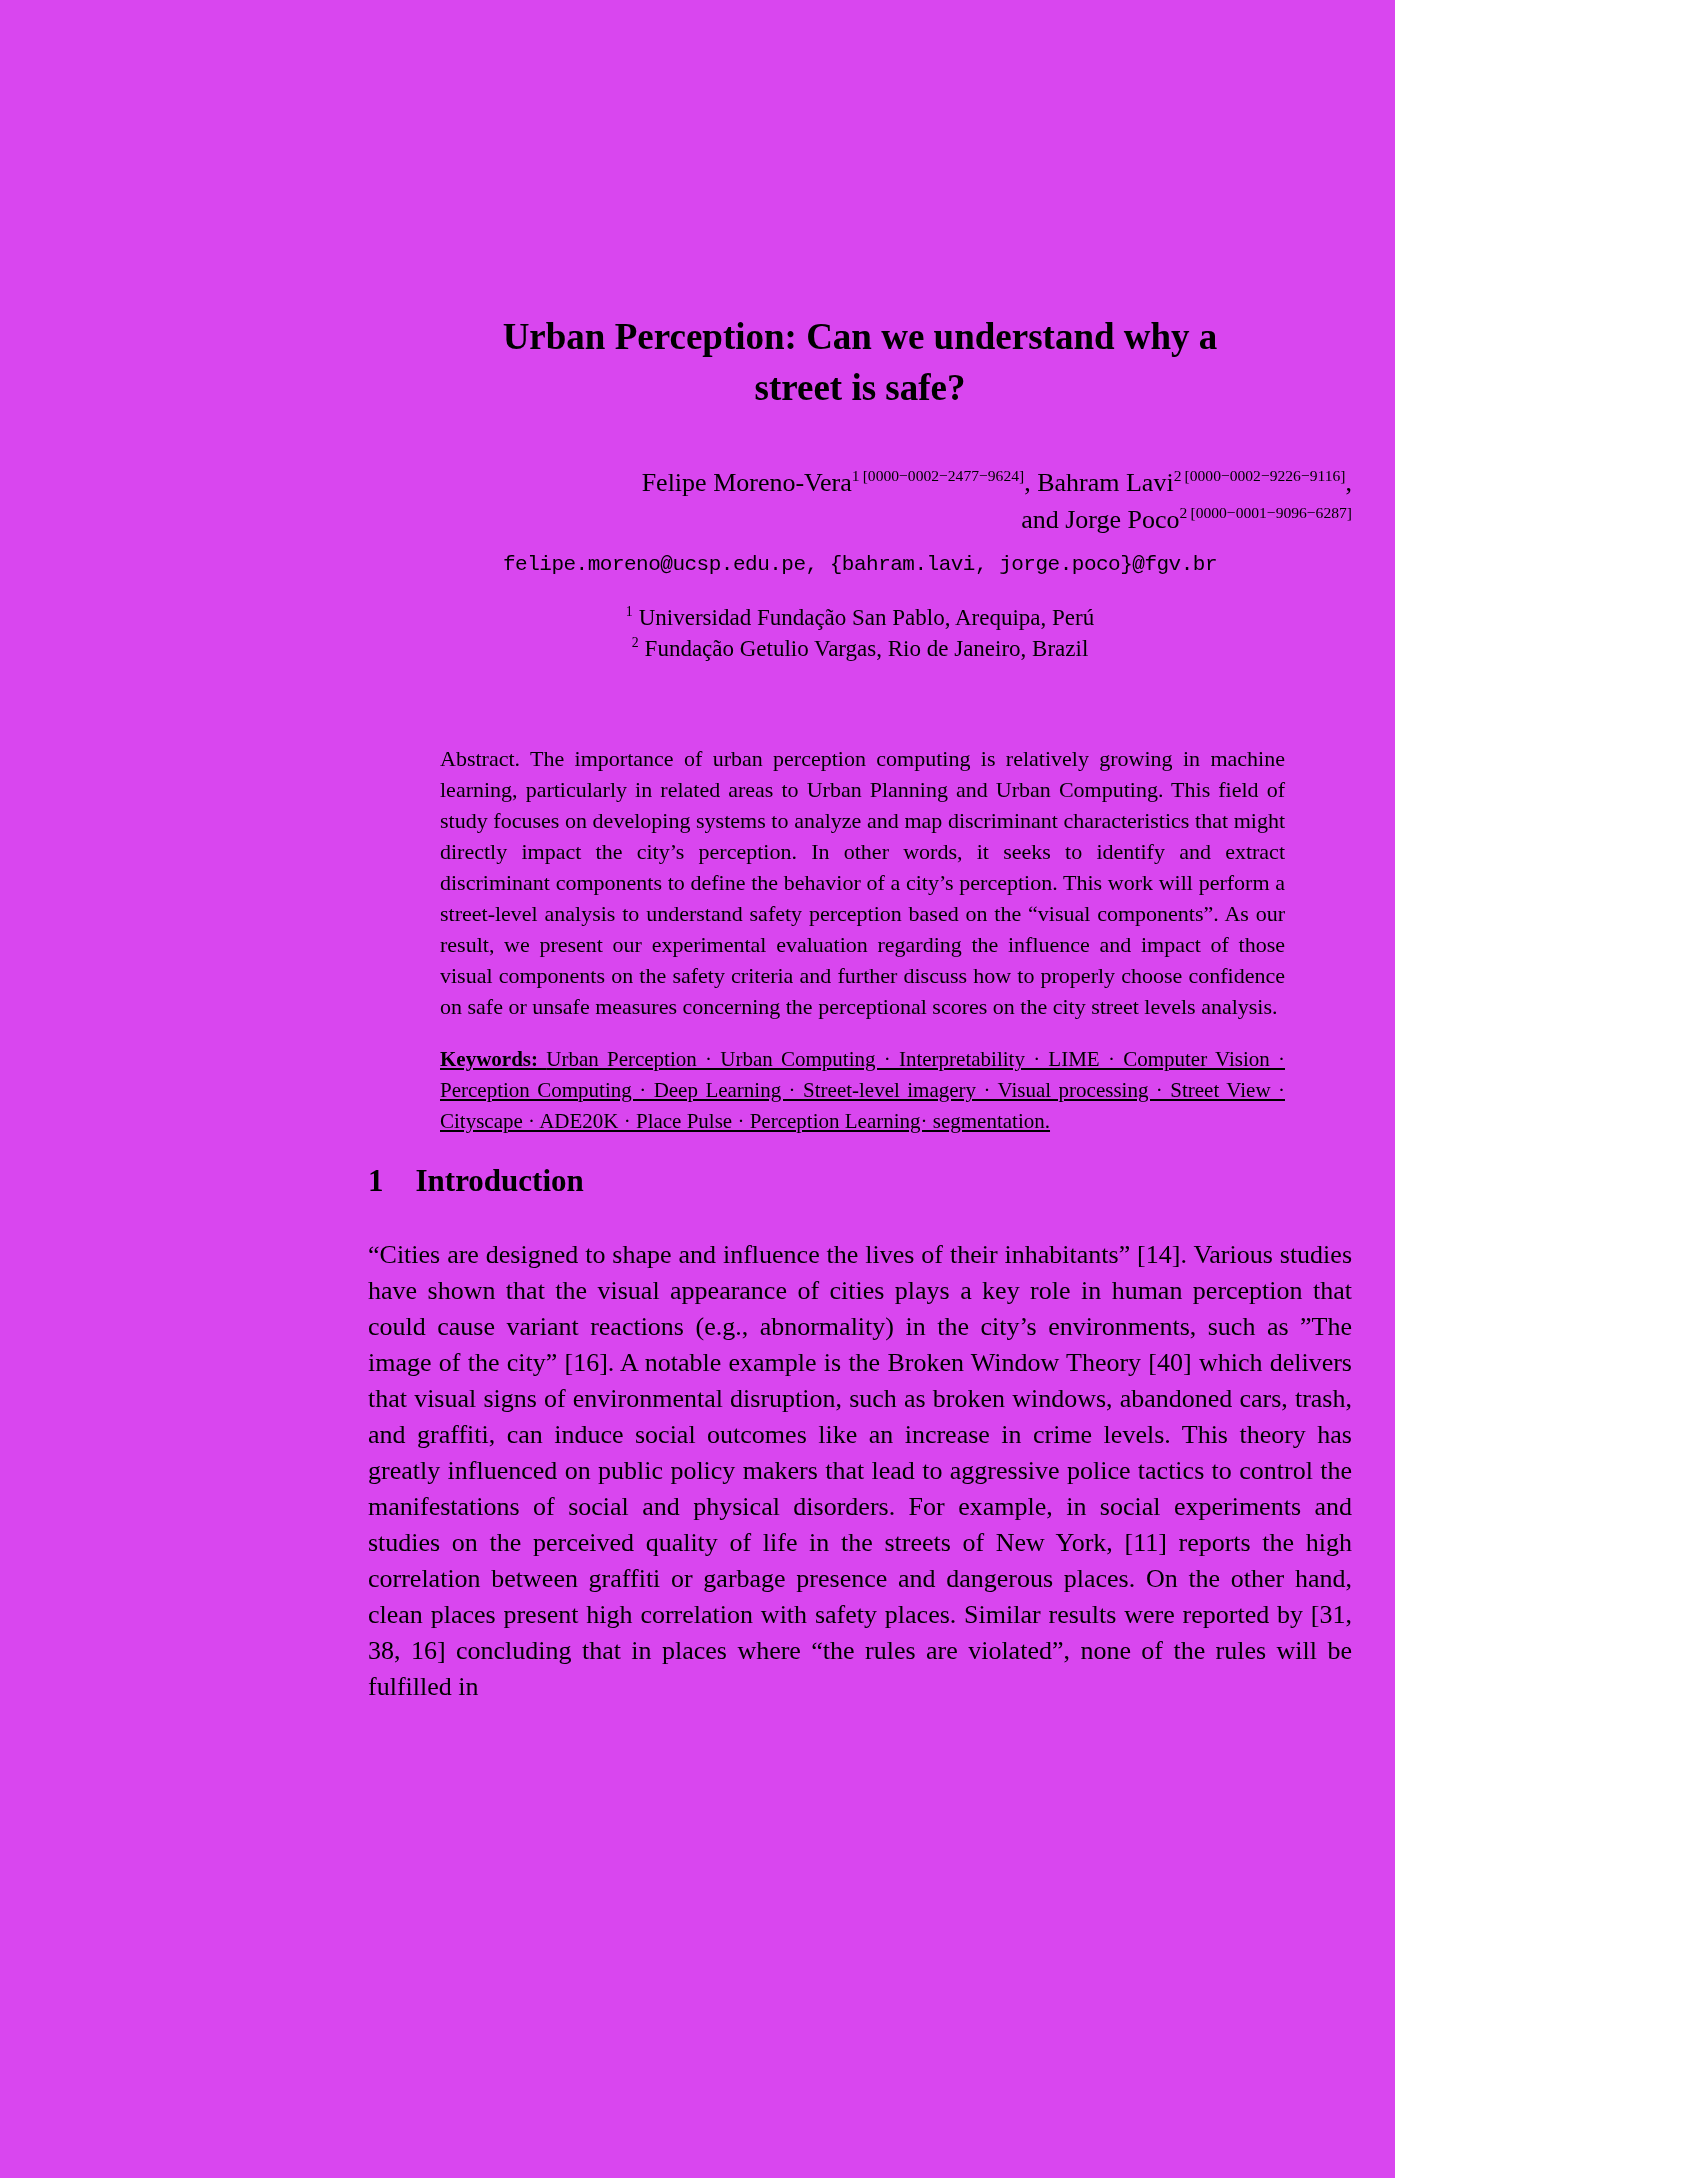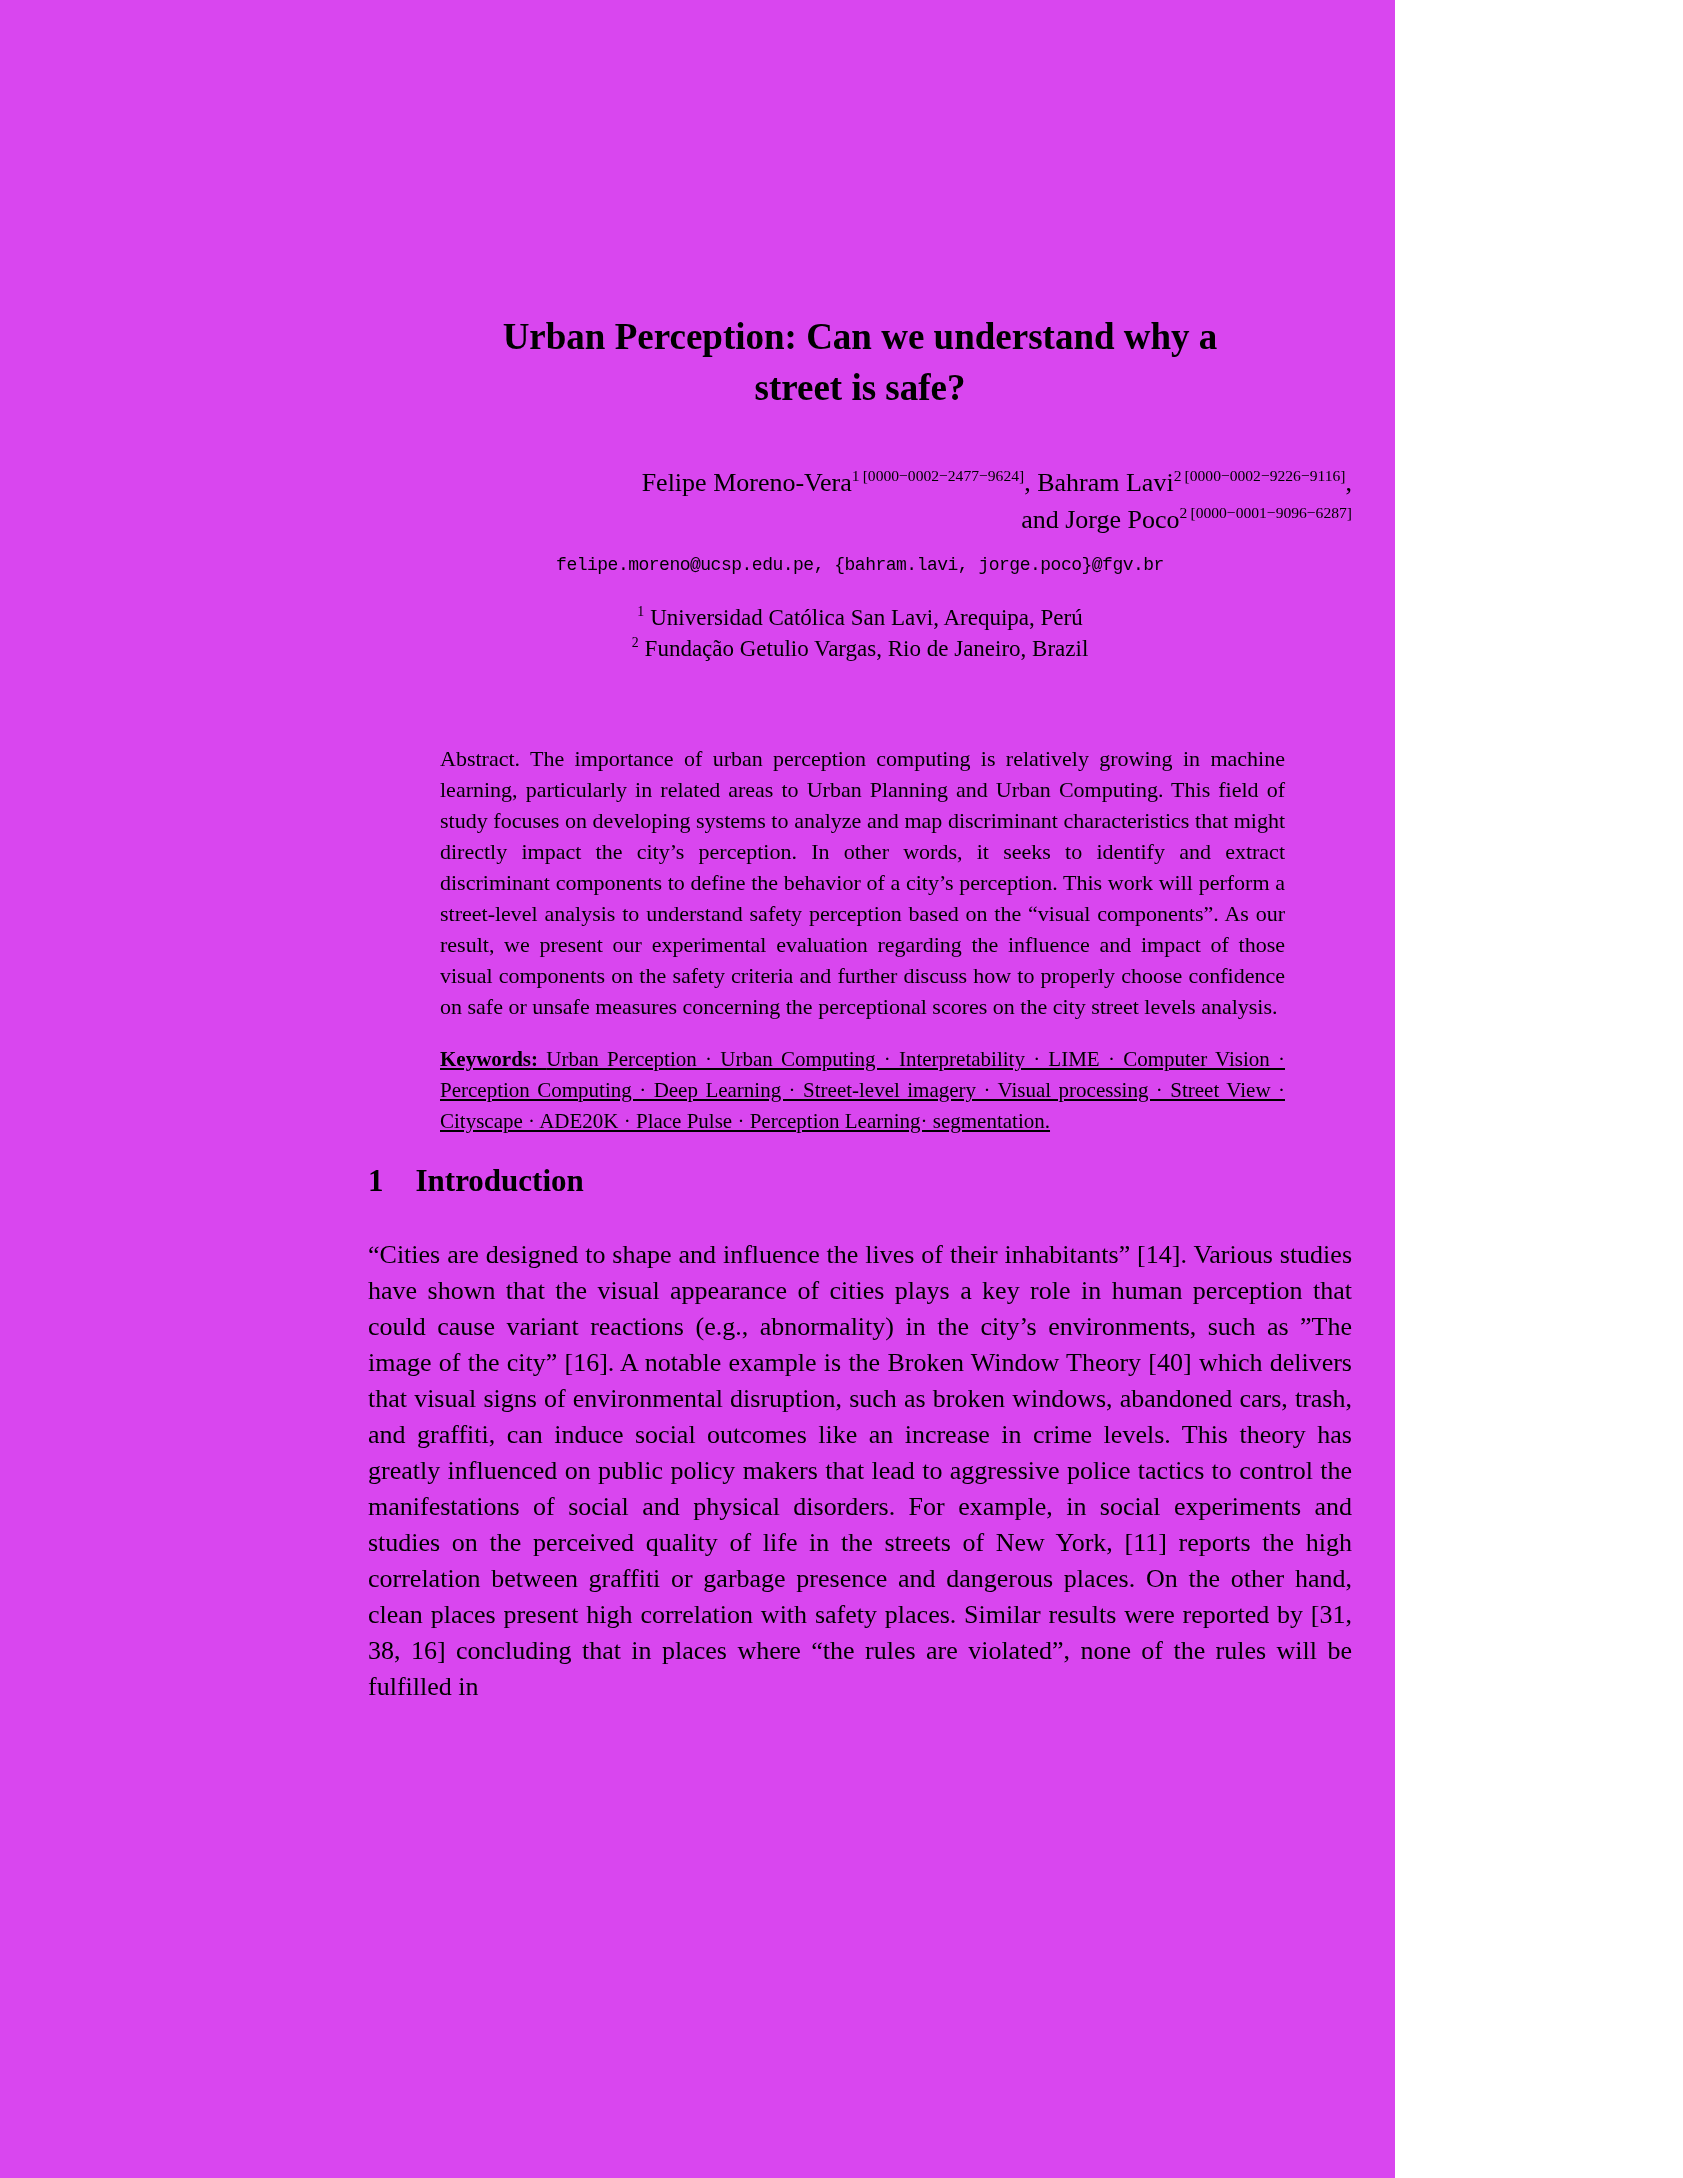--- a/index.html
+++ b/index.html
@@ -32,21 +32,21 @@
     line-height: 37px;
   }
   .authors-block sup, .affiliation sup {
     font-size: 60%;
     line-height: 0;
   }
   .emails {
     margin-top: 12px;
     text-align: center;
     font-family: "Liberation Mono", monospace;
-    font-size: 18px;
+    font-size: 21px;
     line-height: 30px;
     letter-spacing: -0.5px;
   }
   .affiliations {
     margin-top: 22px;
     text-align: center;
     font-size: 23px;
     line-height: 31px;
   }
   .affiliation sup { margin-right: 6px; }
@@ -96,21 +96,21 @@
     </div>
 
     <div class="authors-block">
       <div><span>Felipe Moreno-Vera</span><sup>1 [0000−0002−2477−9624]</sup><span>, </span><span>Bahram Lavi</span><sup>2 [0000−0002−9226−9116]</sup><span>,</span></div>
       <div><span>and Jorge Poco</span><sup>2 [0000−0001−9096−6287]</sup></div>
     </div>
 
     <div class="emails">felipe.moreno@ucsp.edu.pe, {bahram.lavi, jorge.poco}@fgv.br</div>
 
     <div class="affiliations">
-      <div class="affiliation"><sup>1</sup><span>Universidad Católica San Lavi, Arequipa, Perú</span></div>
+      <div class="affiliation"><sup>1</sup><span>Universidad Fundação San Pablo, Arequipa, Perú</span></div>
       <div class="affiliation"><sup>2</sup><span>Fundação Getulio Vargas, Rio de Janeiro, Brazil</span></div>
     </div>
 
     <p class="abstract-block"><span class="abstract-label">Abstract.</span> <span>The importance of urban perception computing is relatively growing in machine learning, particularly in related areas to Urban Planning and Urban Computing. This field of study focuses on developing systems to analyze and map discriminant characteristics that might directly impact the city’s perception. In other words, it seeks to identify and extract discriminant components to define the behavior of a city’s perception. This work will perform a street-level analysis to understand safety perception based on the “visual components”. As our result, we present our experimental evaluation regarding the influence and impact of those visual components on the safety criteria and further discuss how to properly choose confidence on safe or unsafe measures concerning the perceptional scores on the city street levels analysis.</span></p>
 
     <p class="keywords-block"><span class="keywords-label">Keywords:</span> <span>Urban Perception · Urban Computing · Interpretability · LIME · Computer Vision · Perception Computing · Deep Learning · Street-level imagery · Visual processing · Street View · Cityscape · ADE20K · Place Pulse · Perception Learning· segmentation.</span></p>
 
     <h2 class="section-heading"><span class="section-number">1</span><span>Introduction</span></h2>
 
     <p class="body-paragraph">“Cities are designed to shape and influence the lives of their inhabitants” [14]. Various studies have shown that the visual appearance of cities plays a key role in human perception that could cause variant reactions (e.g., abnormality) in the city’s environments, such as ”The image of the city” [16]. A notable example is the Broken Window Theory [40] which delivers that visual signs of environmental disruption, such as broken windows, abandoned cars, trash, and graffiti, can induce social outcomes like an increase in crime levels. This theory has greatly influenced on public policy makers that lead to aggressive police tactics to control the manifestations of social and physical disorders. For example, in social experiments and studies on the perceived quality of life in the streets of New York, [11] reports the high correlation between graffiti or garbage presence and dangerous places. On the other hand, clean places present high correlation with safety places. Similar results were reported by [31, 38, 16] concluding that in places where “the rules are violated”, none of the rules will be fulfilled in</p>

